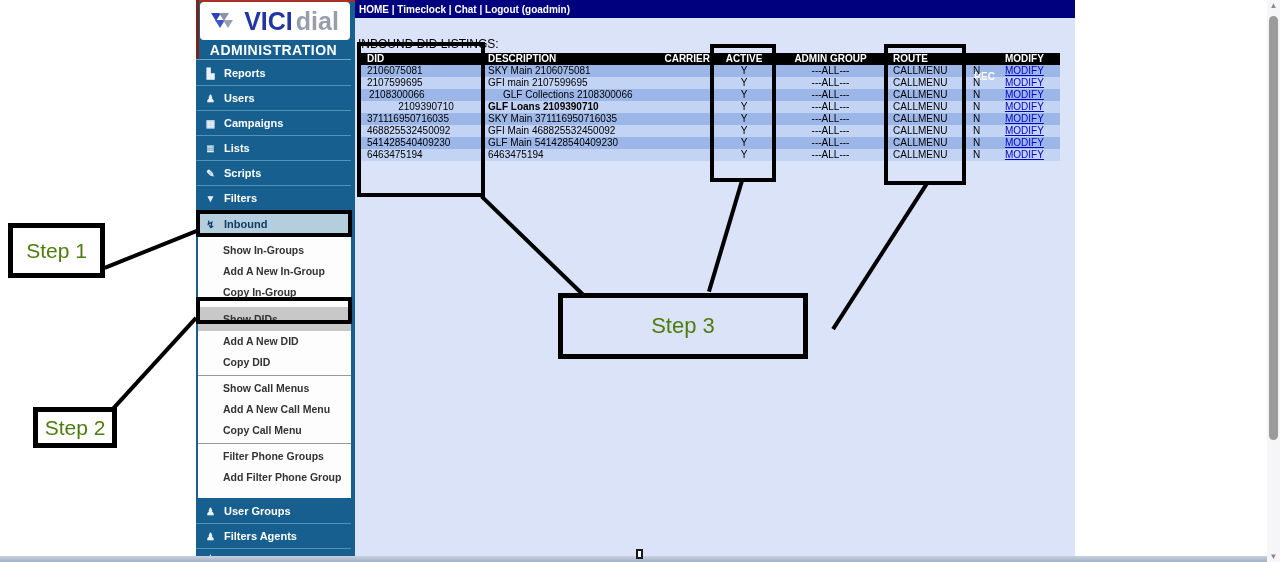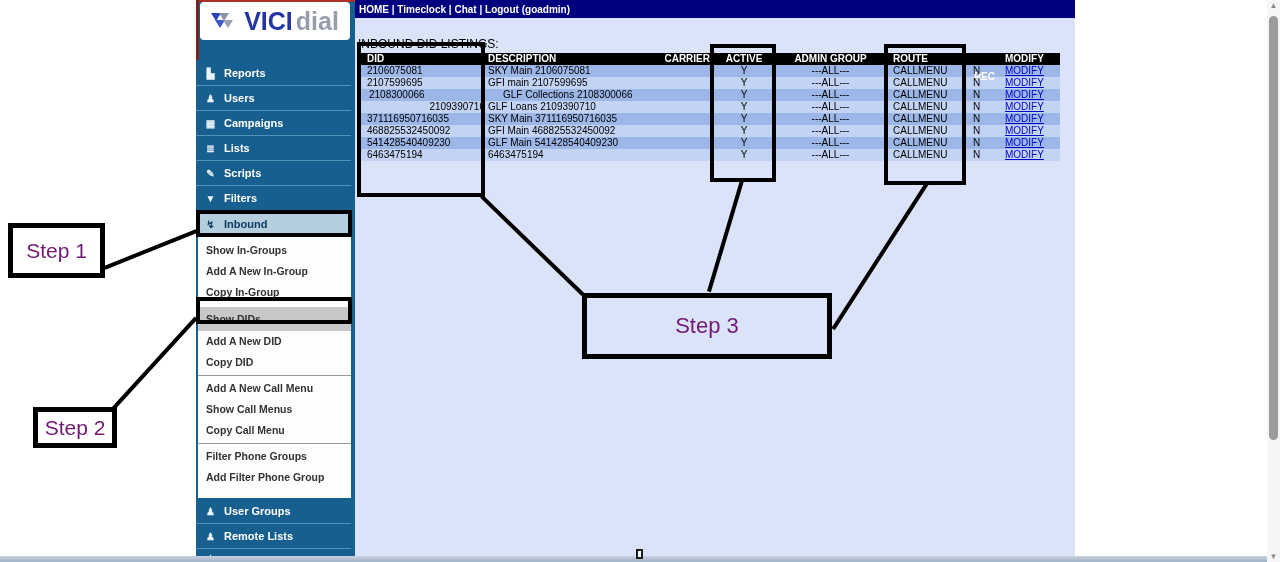--- a/index.html
+++ b/index.html
@@ -23,21 +23,21 @@
   #nav-bottom{position:absolute;left:0;top:499px;width:155px;}
   .nav-item{height:25px;display:flex;align-items:center;gap:7px;padding-left:8px;
             color:#fff;font-weight:bold;font-size:11px;border-bottom:1px solid #5493b8;cursor:pointer;}
   .nav-icon{width:13px;font-size:10px;text-align:center;color:#e8f2f8;}
   #inbound-item{position:absolute;left:0;top:212px;width:155px;height:24px;background:#b5cede;
                 display:flex;align-items:center;gap:7px;padding-left:8px;color:#0d3c63;
                 font-weight:bold;font-size:11px;cursor:pointer;}
   #inbound-item .nav-icon{color:#0d3c63;}
   #submenu{position:absolute;left:2px;top:236px;width:153px;height:262px;background:#fdfdfd;
            padding-top:4px;}
-  .sub-item{height:21px;line-height:21px;padding-left:8px;font-size:10.5px;font-weight:bold;
+  .sub-item{height:21px;line-height:21px;padding-left:25px;font-size:10.5px;font-weight:bold;
             color:#333;cursor:pointer;white-space:nowrap;}
   .sub-item.hl{height:24px;line-height:24px;background:#c8c8c8;}
   .sub-divider{border-top:1px solid #999;margin:2px 0 2px 0;}
   .sub-gap{height:4px;}
   #partial-item{position:absolute;left:0;top:552px;width:155px;height:10px;display:flex;
                 align-items:flex-start;padding-left:8px;color:#cfe0ec;font-size:10px;overflow:hidden;}
 
   
   #topbar{position:absolute;left:355px;top:0;width:720px;height:18px;background:#00007e;
           display:flex;align-items:center;justify-content:space-between;padding:0 6px 0 4px;}
@@ -69,24 +69,24 @@
 
   
   .ann-rect{position:absolute;border:4px solid #000;background:transparent;z-index:30;}
   #rect-did{left:357px;top:42px;width:128px;height:155px;}
   #rect-active{left:710px;top:44px;width:66px;height:138px;}
   #rect-route{left:884px;top:44px;width:82px;height:141px;}
   #rect-inbound{left:196px;top:210px;width:156px;height:27px;border-width:4px;}
   #rect-showdids{left:196px;top:297px;width:156px;height:27px;border-width:4px;}
   .step-box{position:absolute;border:5px solid #000;background:transparent;z-index:31;
             display:flex;align-items:center;justify-content:center;
-            font-size:21px;color:#701a75;font-family:"Liberation Sans",sans-serif;}
+            font-size:21px;color:#4d7c0f;font-family:"Liberation Sans",sans-serif;}
   #step1{left:8px;top:223px;width:97px;height:55px;}
   #step2{left:33px;top:407px;width:84px;height:41px;}
-  #step3{left:582px;top:293px;width:250px;height:66px;font-size:22px;}
+  #step3{left:558px;top:293px;width:250px;height:66px;font-size:22px;}
   .conn{position:absolute;height:4px;background:#000;transform-origin:0 0;z-index:29;}
   #l1{left:104px;top:266px;width:100px;transform:rotate(-21.9deg);}
   #l2{left:111px;top:408px;width:124px;transform:rotate(-47.6deg);}
   #l3{left:483px;top:195px;width:141px;transform:rotate(44.1deg);}
   #l4{left:744px;top:181px;width:116px;transform:rotate(106.6deg);}
   #l5{left:929px;top:184px;width:174px;transform:rotate(122.8deg);}
 </style>
 </head>
 <body>
 
@@ -98,20 +98,21 @@
     <div id="logo-box" data-interactable="true">
       <svg width="30" height="18" viewBox="0 0 30 18" data-interactable="false">
         <polygon points="0,1 10,1 5,9" fill="#2a43b8"></polygon>
         <polygon points="8,1 18,1 13,9" fill="#8a94a6"></polygon>
         <polygon points="4,8 14,8 9,16" fill="#3d57c9"></polygon>
         <polygon points="12,8 22,8 17,16" fill="#9aa2b2"></polygon>
       </svg>
       <span class="brand brand-vici" data-interactable="false">VICI</span>
         <span class="brand brand-dial" data-interactable="false">dial</span>
     </div>
+    <div id="side-title" data-interactable="false">ADMINISTRATION</div>
     <div id="nav-top" data-interactable="false">
         <div class="nav-item" data-interactable="true">
           <span class="nav-icon" data-interactable="false">▙</span>
           <span data-interactable="false">Reports</span>
         </div>
         <div class="nav-item" data-interactable="true">
           <span class="nav-icon" data-interactable="false">♟</span>
           <span data-interactable="false">Users</span>
         </div>
         <div class="nav-item" data-interactable="true">
@@ -137,35 +138,35 @@
     </div>
     <div id="submenu" data-interactable="false">
         <div class="sub-item" data-interactable="true">Show In-Groups</div>
         <div class="sub-item" data-interactable="true">Add A New In-Group</div>
         <div class="sub-item" data-interactable="true">Copy In-Group</div>
         <div class="sub-gap" data-interactable="false"></div>
         <div class="sub-item hl" data-interactable="true">Show DIDs</div>
         <div class="sub-item" data-interactable="true">Add A New DID</div>
         <div class="sub-item" data-interactable="true">Copy DID</div>
         <div class="sub-divider" data-interactable="false"></div>
+        <div class="sub-item" data-interactable="true">Show Call Menus</div>
         <div class="sub-item" data-interactable="true">Add A New Call Menu</div>
-        <div class="sub-item" data-interactable="true">Show Call Menus</div>
         <div class="sub-item" data-interactable="true">Copy Call Menu</div>
         <div class="sub-divider" data-interactable="false"></div>
         <div class="sub-item" data-interactable="true">Filter Phone Groups</div>
         <div class="sub-item" data-interactable="true">Add Filter Phone Group</div>
       </div>
     <div id="nav-bottom" data-interactable="false">
         <div class="nav-item" data-interactable="true">
           <span class="nav-icon" data-interactable="false">♟</span>
           <span data-interactable="false">User Groups</span>
         </div>
         <div class="nav-item" data-interactable="true">
           <span class="nav-icon" data-interactable="false">♟</span>
-          <span data-interactable="false">Remote Lists</span>
+          <span data-interactable="false">Filters Agents</span>
         </div>
       </div>
     <div id="partial-item" data-interactable="false">
         <span class="nav-icon" data-interactable="false">✦</span>
       </div>
   </div>
 
   <div id="topbar" data-interactable="false">
     <div id="toplinks" data-interactable="false">
       <span data-interactable="true">HOME</span><span data-interactable="false"> | </span><span data-interactable="true">Timeclock</span><span data-interactable="false"> | </span><span data-interactable="true">Chat</span><span data-interactable="false"> | </span><span data-interactable="true">Logout (goadmin)</span>
@@ -209,22 +210,22 @@
           <div class="cell" data-interactable="false" style="width: 128px; text-align: left; padding-left: 12px;">2108300066</div>
           <div class="cell" data-interactable="false" style="width: 175px; text-align: left; padding-left: 18px;">GLF Collections 2108300066</div>
           <div class="cell" data-interactable="false" style="width: 52px; text-align: right; padding-left: 0px;"></div>
           <div class="cell" data-interactable="false" style="width: 64px; text-align: center; padding-left: 0px;">Y</div>
           <div class="cell" data-interactable="false" style="width: 109px; text-align: center; padding-left: 0px;">---ALL---</div>
           <div class="cell" data-interactable="false" style="width: 80px; text-align: left; padding-left: 8px;">CALLMENU</div>
           <div class="cell" data-interactable="false" style="width: 30px; text-align: left; padding-left: 8px;">N</div>
           <div class="cell" data-interactable="false" style="width: 65px; text-align: left; padding-left: 10px;"><span class="modlink" data-interactable="true">MODIFY</span></div>
         </div>
         <div class="trow light" data-interactable="false">
-          <div class="cell" data-interactable="false" style="width: 128px; text-align: right; padding-left: 10px;">2109390710</div>
-          <div class="cell" data-interactable="false" style="width: 175px; text-align: left; padding-left: 3px;">GLF Loans 2109390710</div>
+          <div class="cell" data-interactable="false" style="width: 128px; text-align: center; padding-left: 10px;">2109390710</div>
+          <div class="cell" data-interactable="false" style="width: 175px; text-align: left; padding-left: 3px; font-weight: bold;">GLF Loans 2109390710</div>
           <div class="cell" data-interactable="false" style="width: 52px; text-align: right; padding-left: 0px;"></div>
           <div class="cell" data-interactable="false" style="width: 64px; text-align: center; padding-left: 0px;">Y</div>
           <div class="cell" data-interactable="false" style="width: 109px; text-align: center; padding-left: 0px;">---ALL---</div>
           <div class="cell" data-interactable="false" style="width: 80px; text-align: left; padding-left: 8px;">CALLMENU</div>
           <div class="cell" data-interactable="false" style="width: 30px; text-align: left; padding-left: 8px;">N</div>
           <div class="cell" data-interactable="false" style="width: 65px; text-align: left; padding-left: 10px;"><span class="modlink" data-interactable="true">MODIFY</span></div>
         </div>
         <div class="trow dark" data-interactable="false">
           <div class="cell" data-interactable="false" style="width: 128px; text-align: left; padding-left: 10px;">371116950716035</div>
           <div class="cell" data-interactable="false" style="width: 175px; text-align: left; padding-left: 3px;">SKY Main 371116950716035</div>

